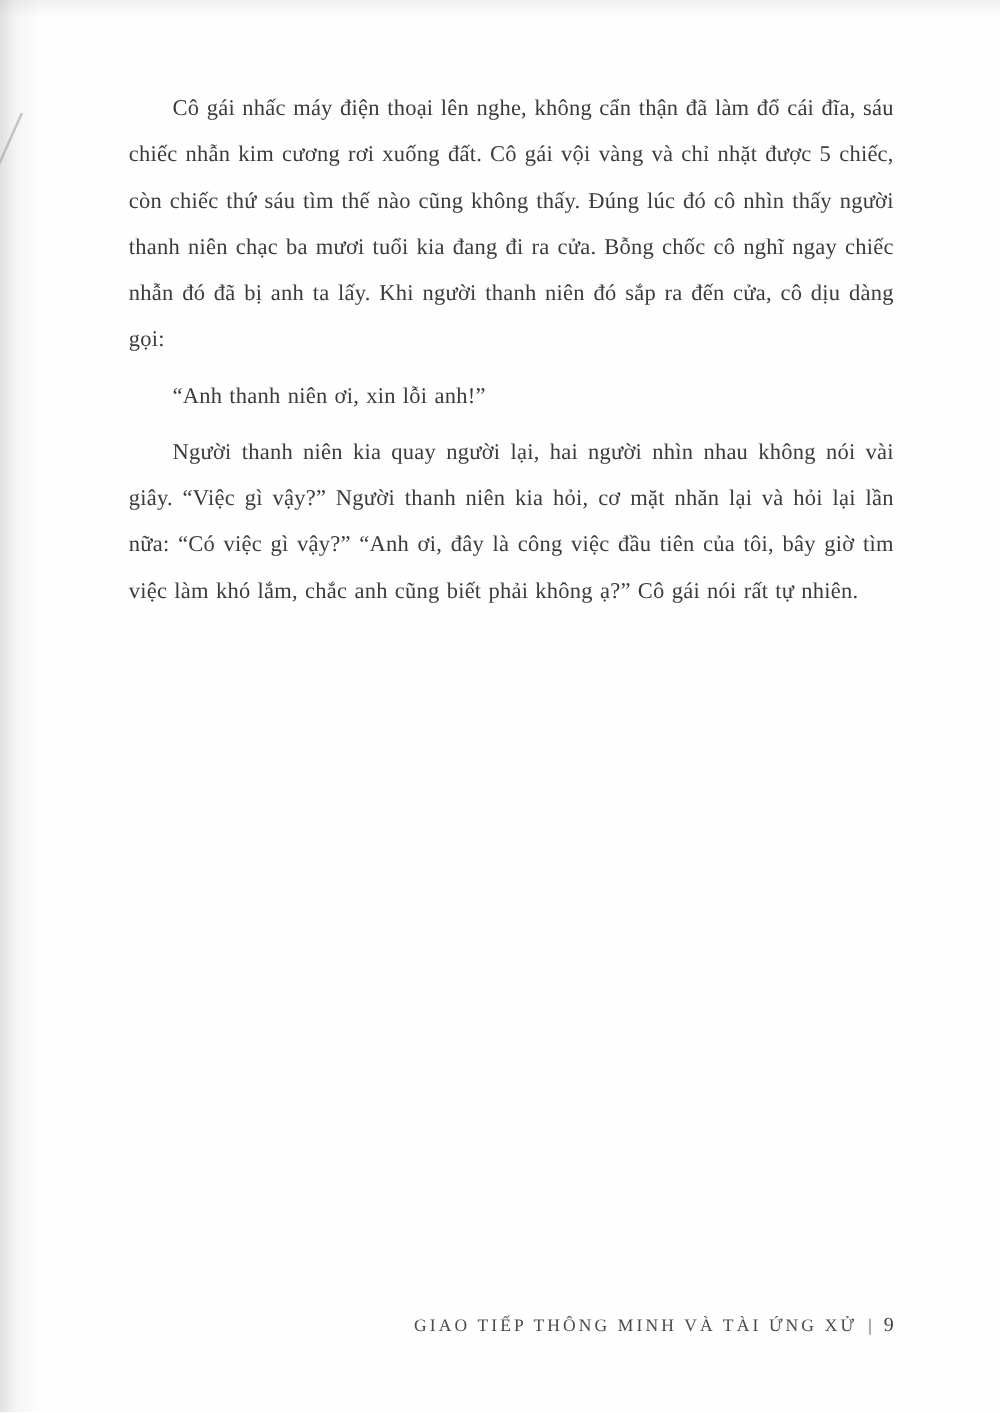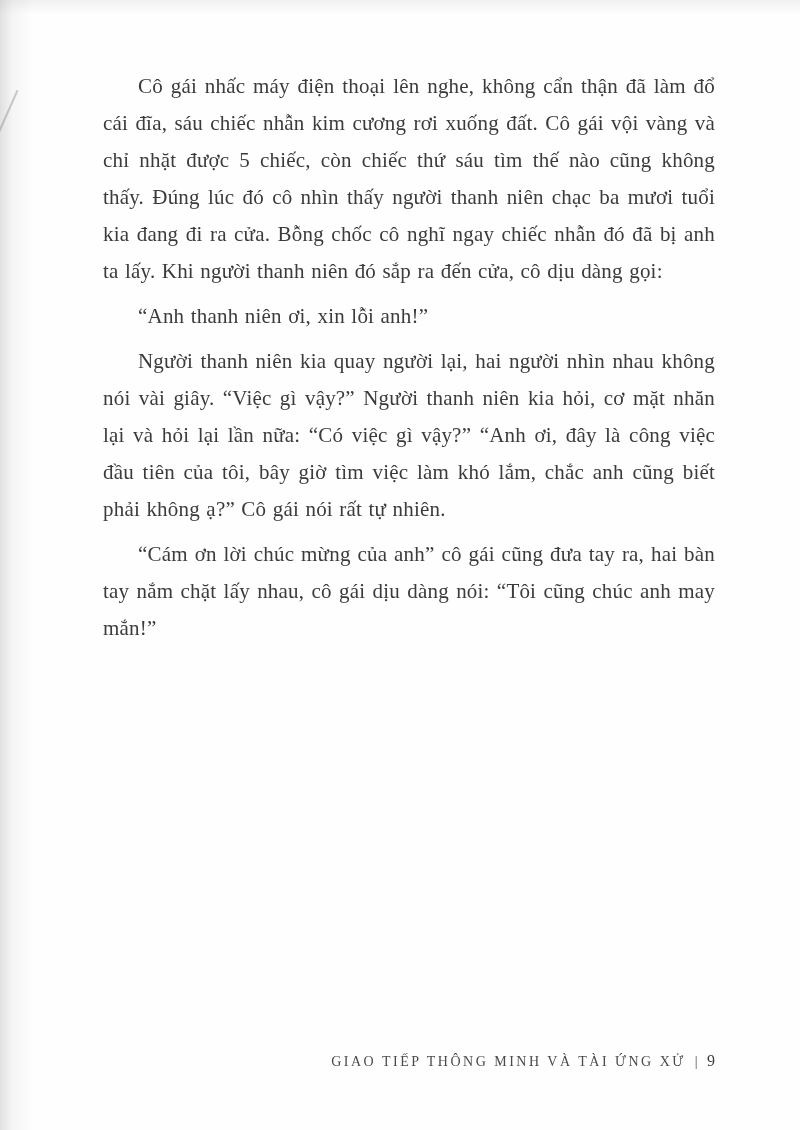--- a/index.html
+++ b/index.html
@@ -43,21 +43,21 @@
     pointer-events: none;
   }
   .content {
     position: absolute;
     top: 68px;
     left: 103px;
     width: 612px;
   }
   .content p {
     margin: 0 0 8px 0;
-    font-size: 21px;
+    font-size: 18px;
     line-height: 37px;
     text-align: justify;
     text-indent: 35px;
     letter-spacing: 0.2px;
     word-spacing: 1px;
   }
   .footer {
     position: absolute;
     right: 85px;
     bottom: 60px;
@@ -85,20 +85,19 @@
 <div class="page">
 
   <div class="scan-edge-left"></div>
   <div class="scan-edge-top"></div>
   <div class="scan-mark"></div>
 
   <div class="content">
     <p>Cô gái nhấc máy điện thoại lên nghe, không cẩn thận đã làm đổ cái đĩa, sáu chiếc nhẫn kim cương rơi xuống đất. Cô gái vội vàng và chỉ nhặt được 5 chiếc, còn chiếc thứ sáu tìm thế nào cũng không thấy. Đúng lúc đó cô nhìn thấy người thanh niên chạc ba mươi tuổi kia đang đi ra cửa. Bỗng chốc cô nghĩ ngay chiếc nhẫn đó đã bị anh ta lấy. Khi người thanh niên đó sắp ra đến cửa, cô dịu dàng gọi:</p>
     <p>“Anh thanh niên ơi, xin lỗi anh!”</p>
     <p>Người thanh niên kia quay người lại, hai người nhìn nhau không nói vài giây. “Việc gì vậy?” Người thanh niên kia hỏi, cơ mặt nhăn lại và hỏi lại lần nữa: “Có việc gì vậy?” “Anh ơi, đây là công việc đầu tiên của tôi, bây giờ tìm việc làm khó lắm, chắc anh cũng biết phải không ạ?” Cô gái nói rất tự nhiên.</p>
-    <p>“Cám ơn lời chúc mừng của anh” cô gái cũng đưa tay ra, hai bàn tay nắm chặt lấy nhau, cô gái dịu dàng nói: “Tôi cũng chúc anh may mắn!”</p>
   </div>
 
   <div class="footer">
     <span>GIAO TIẾP THÔNG MINH VÀ TÀI ỨNG XỬ</span><span class="sep">|</span><span class="page-num">9</span>
   </div>
 
 </div>
 
 </body></html>

